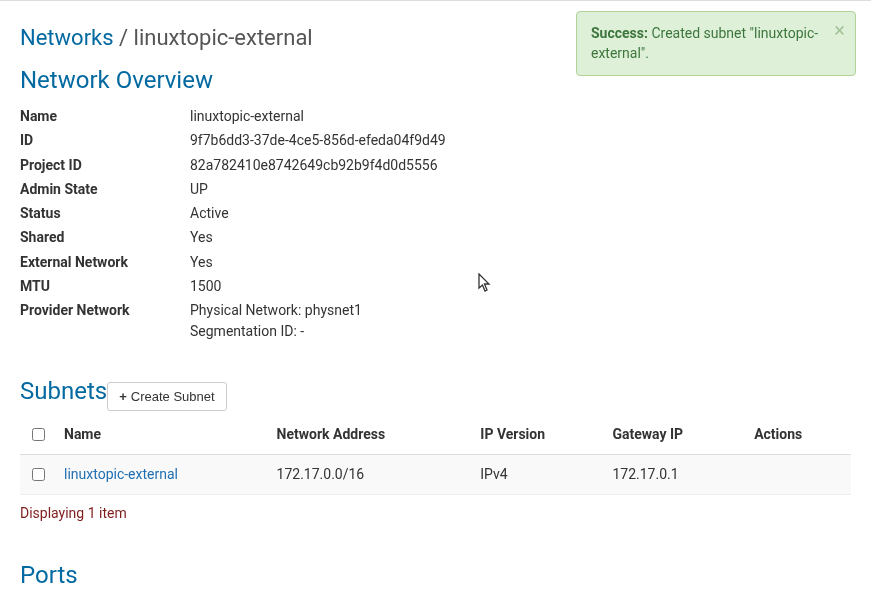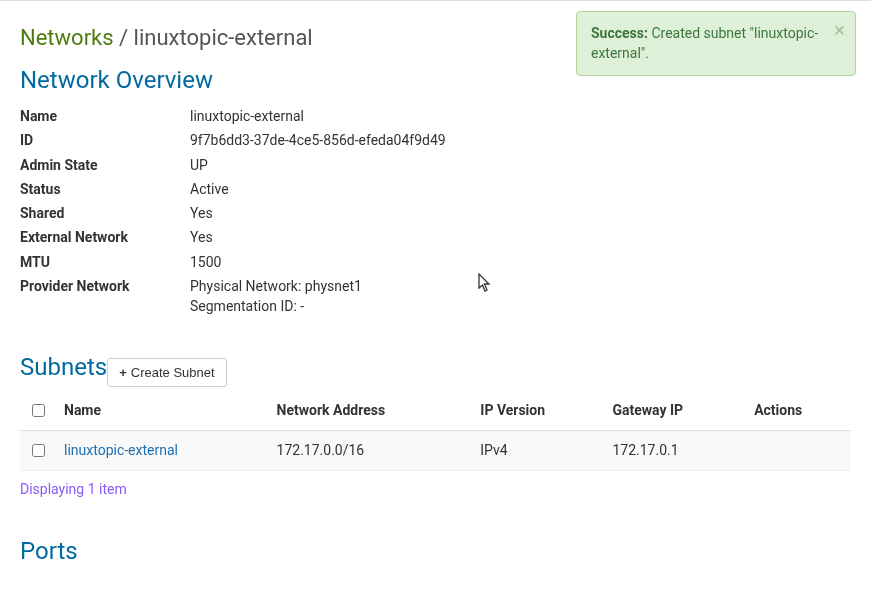--- a/index.html
+++ b/index.html
@@ -38,21 +38,21 @@
   font-size: 20px;
   line-height: 1;
   cursor: pointer;
 }
 .breadcrumb {
   font-size: 22px;
   color: #555;
   margin: 4px 0 16px 0;
   font-weight: 400;
 }
-.breadcrumb a { color: #4d7c0f; text-decoration: none; }
+.breadcrumb a { color: #0369a1; text-decoration: none; }
 h2.section {
   font-size: 24px;
   font-weight: 400;
   color: #0369a1;
   margin: 14px 0 10px 0;
 }
 .dl-row { display: flex; padding: 2px 0; font-size: 14px; line-height: 1.45; }
 .dl-row dt { width: 170px; font-weight: bold; color: #333; }
 .dl-row dd { margin: 0; color: #333; }
 .section-header {
@@ -90,21 +90,21 @@
 }
 thead th.actions { text-align: left; }
 tbody td {
   padding: 10px 8px;
   border-bottom: 1px solid #eee;
   font-size: 14px;
   color: #333;
 }
 tbody td a { color: #1f6fb2; text-decoration: none; }
 tbody tr.data-row { background: #f9f9f9; }
-.displaying { margin: 10px 0 0 0; font-size: 14px; color: #8b5cf6; }
+.displaying { margin: 10px 0 0 0; font-size: 14px; color: #7f1d1d; }
 input[type="checkbox"] { cursor: pointer; }
 .cursor {
   position: absolute;
   left: 478px;
   top: 272px;
   width: 14px;
   height: 20px;
   pointer-events: none;
 }
 </style>
@@ -124,20 +124,24 @@
 
   <h2 class="section">Network Overview</h2>
 
   <div class="dl-row">
       <dt>Name</dt>
       <dd>linuxtopic-external</dd>
     </div>
   <div class="dl-row">
       <dt>ID</dt>
       <dd>9f7b6dd3-37de-4ce5-856d-efeda04f9d49</dd>
+    </div>
+  <div class="dl-row">
+      <dt>Project ID</dt>
+      <dd>82a782410e8742649cb92b9f4d0d5556</dd>
     </div>
   <div class="dl-row">
       <dt>Admin State</dt>
       <dd>UP</dd>
     </div>
   <div class="dl-row">
       <dt>Status</dt>
       <dd>Active</dd>
     </div>
   <div class="dl-row">

